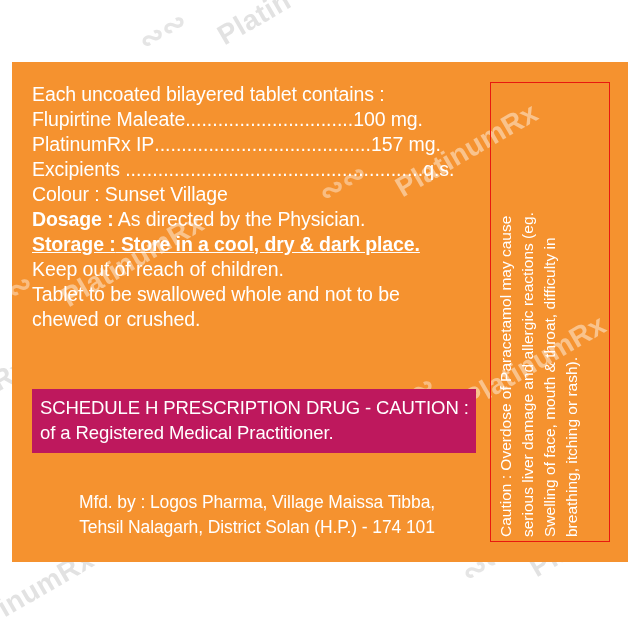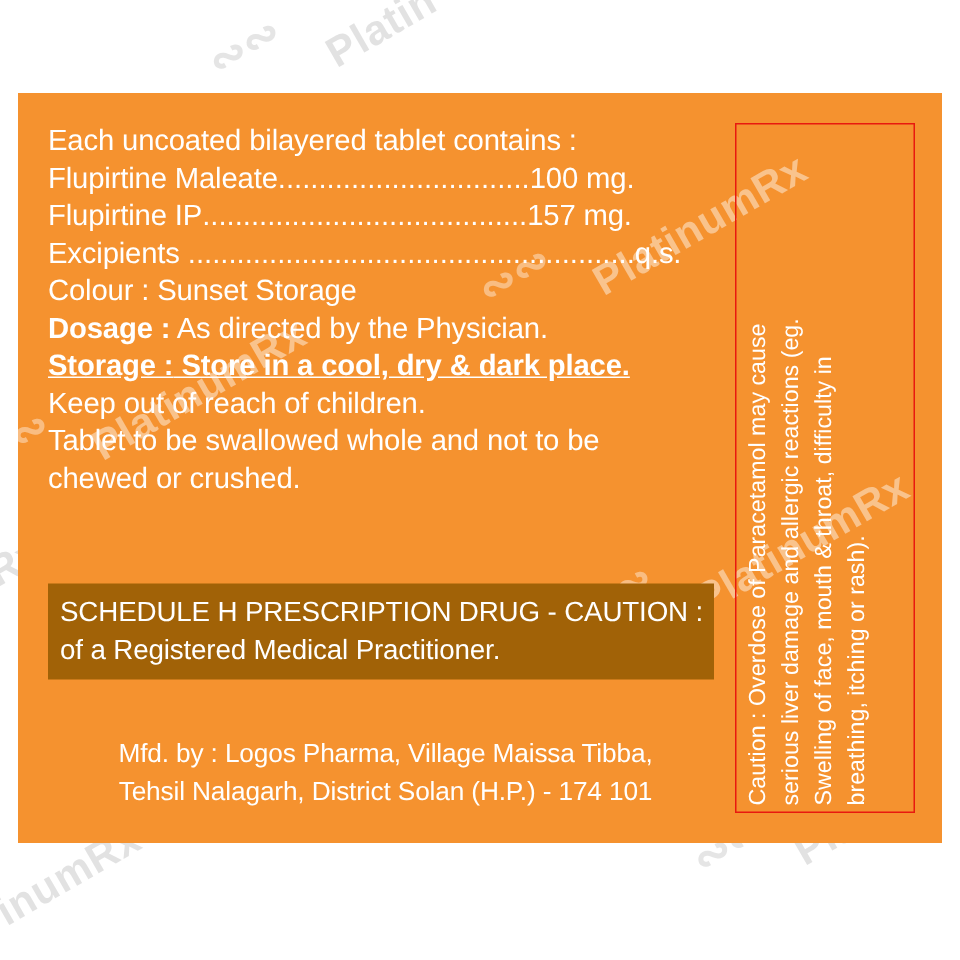--- a/index.html
+++ b/index.html
@@ -54,21 +54,21 @@
   }
   .dots {
     letter-spacing: 0px;
   }
   
   .red-box {
     position: absolute;
     left: 20px;
     top: 327px;
     width: 444px;
-    background: #a16207;
+    background: #be185d;
     padding: 6px 8px 8px 8px;
     box-sizing: border-box;
   }
   .red-box .line {
     font-size: 18.5px;
     line-height: 25px;
     color: #ffffff;
     white-space: nowrap;
   }
   
@@ -167,28 +167,28 @@
     <div class="wm" style="left:44px; top:224px;">PlatinumRx</div>
 
     <div class="left-col">
       <div class="line">Each uncoated bilayered tablet contains :</div>
 
       <div class="line">
         <span>Flupirtine Maleate</span><span class="dots">...............................</span><span>100 mg.</span>
       </div>
 
       <div class="line">
-        <span>Flupirtine IP</span><span class="dots">........................................</span><span>157 mg.</span>
+        <span>PlatinumRx IP</span><span class="dots">........................................</span><span>157 mg.</span>
       </div>
 
       <div class="line">
         <span>Excipients </span><span class="dots">.......................................................</span><span>q.s.</span>
       </div>
 
-      <div class="line">Colour : Sunset Storage</div>
+      <div class="line">Colour : Sunset Village</div>
 
       <div class="line">
         <span class="lbl-bold">Dosage :</span><span> As directed by the Physician.</span>
       </div>
 
       <div class="line bold">
         <span class="lbl-bold">Storage :</span><span> Store in a cool, dry &amp; dark place.</span>
       </div>
 
       <div class="line">Keep out of reach of children.</div>

